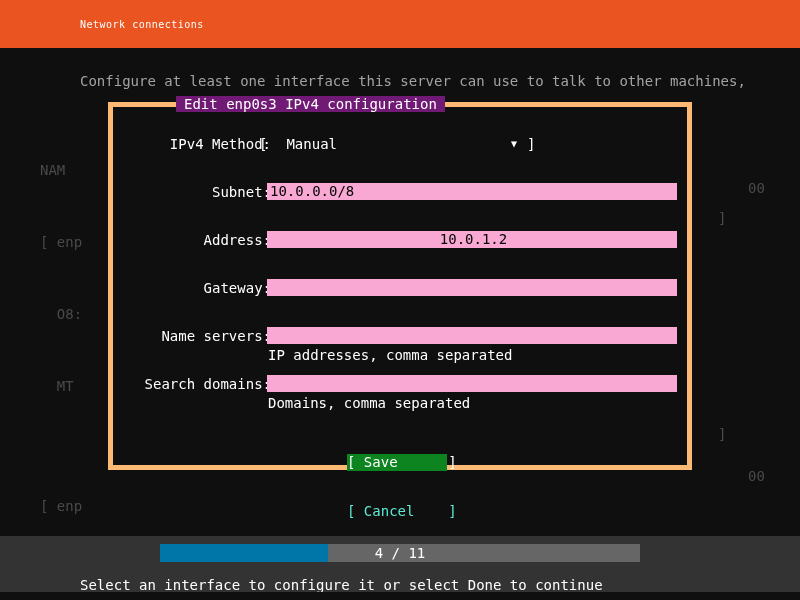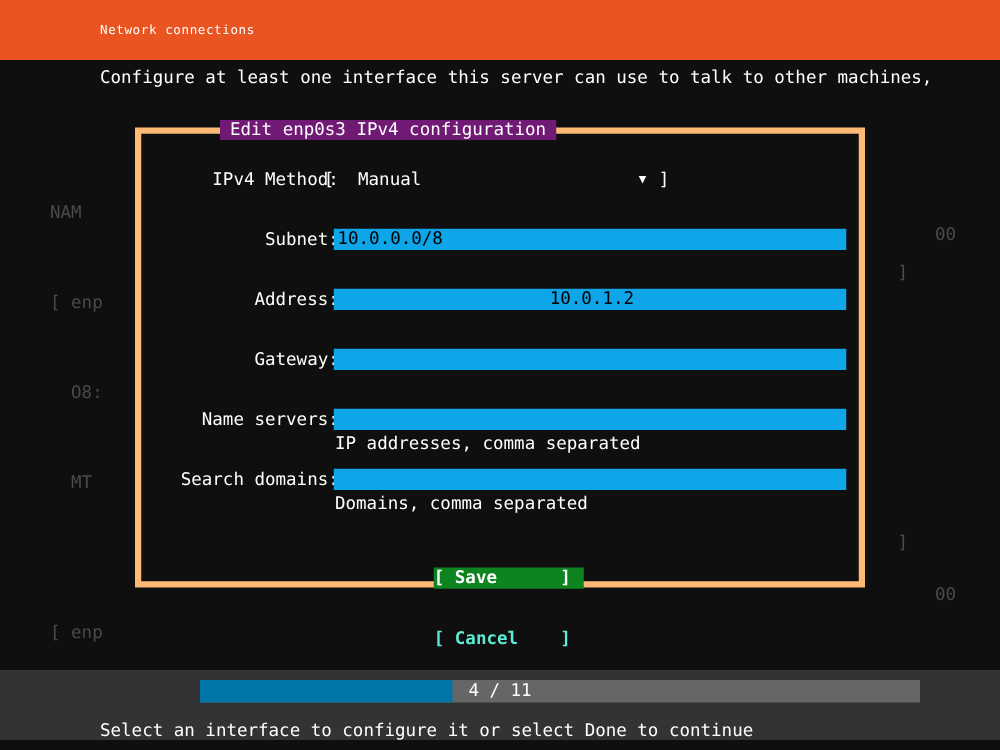--- a/index.html
+++ b/index.html
@@ -37,22 +37,22 @@
   
   .bg-screen {
     position: absolute;
     left: 0; top: 48px;
     width: 800px; height: 488px;
     background: #0f0f0f;
   }
 
   .intro-line {
     position: absolute;
-    left: 80px; top: 6px;
-    color: #ffffff;
+    left: 80px; top: 25px;
+    color: #a3a3a3;
     white-space: pre;
   }
 
   .bg-col-left {
     position: absolute;
     left: 40px; top: 62px;
     color: #4a4a4a;
     white-space: pre;
     line-height: 24px;
   }
@@ -134,21 +134,21 @@
   .select-bracket-close {
     position: absolute;
     left: 268px;
   }
 
   .text-input {
     position: absolute;
     left: 154px;
     width: 410px;
     height: 17px;
-    background: #0ea5e9;
+    background: #f9a8d4;
     color: #000000;
     padding-left: 3px;
     line-height: 17px;
     white-space: pre;
     overflow: hidden;
     font-family: "DejaVu Sans Mono", "Liberation Mono", monospace;
     font-size: 14px;
     border: none;
   }
 
@@ -162,42 +162,41 @@
   .dlg-buttons {
     position: absolute;
     left: 234px;
     width: 120px;
     white-space: pre;
   }
   .btn-line {
     display: block;
     white-space: pre;
     line-height: 17px;
-    width: 120px;
-    font-weight: bold;
+    width: 100px;
   }
   .btn-selected {
     background: #0e8420;
     color: #ffffff;
   }
   .btn-plain {
     color: #5eead4;
   }
 
   
   .footer {
     position: absolute;
     left: 0; top: 536px;
     width: 800px; height: 64px;
     background: #333333;
   }
   .progress-track {
     position: absolute;
     left: 160px; top: 8px;
-    width: 576px; height: 18px;
+    width: 480px; height: 18px;
     background: #666666;
     padding-left: 32px;
   }
   .progress-fill {
     position: absolute;
     left: 0; top: 0;
     height: 18px;
     background: #0076a8;
   }
   .progress-label {

